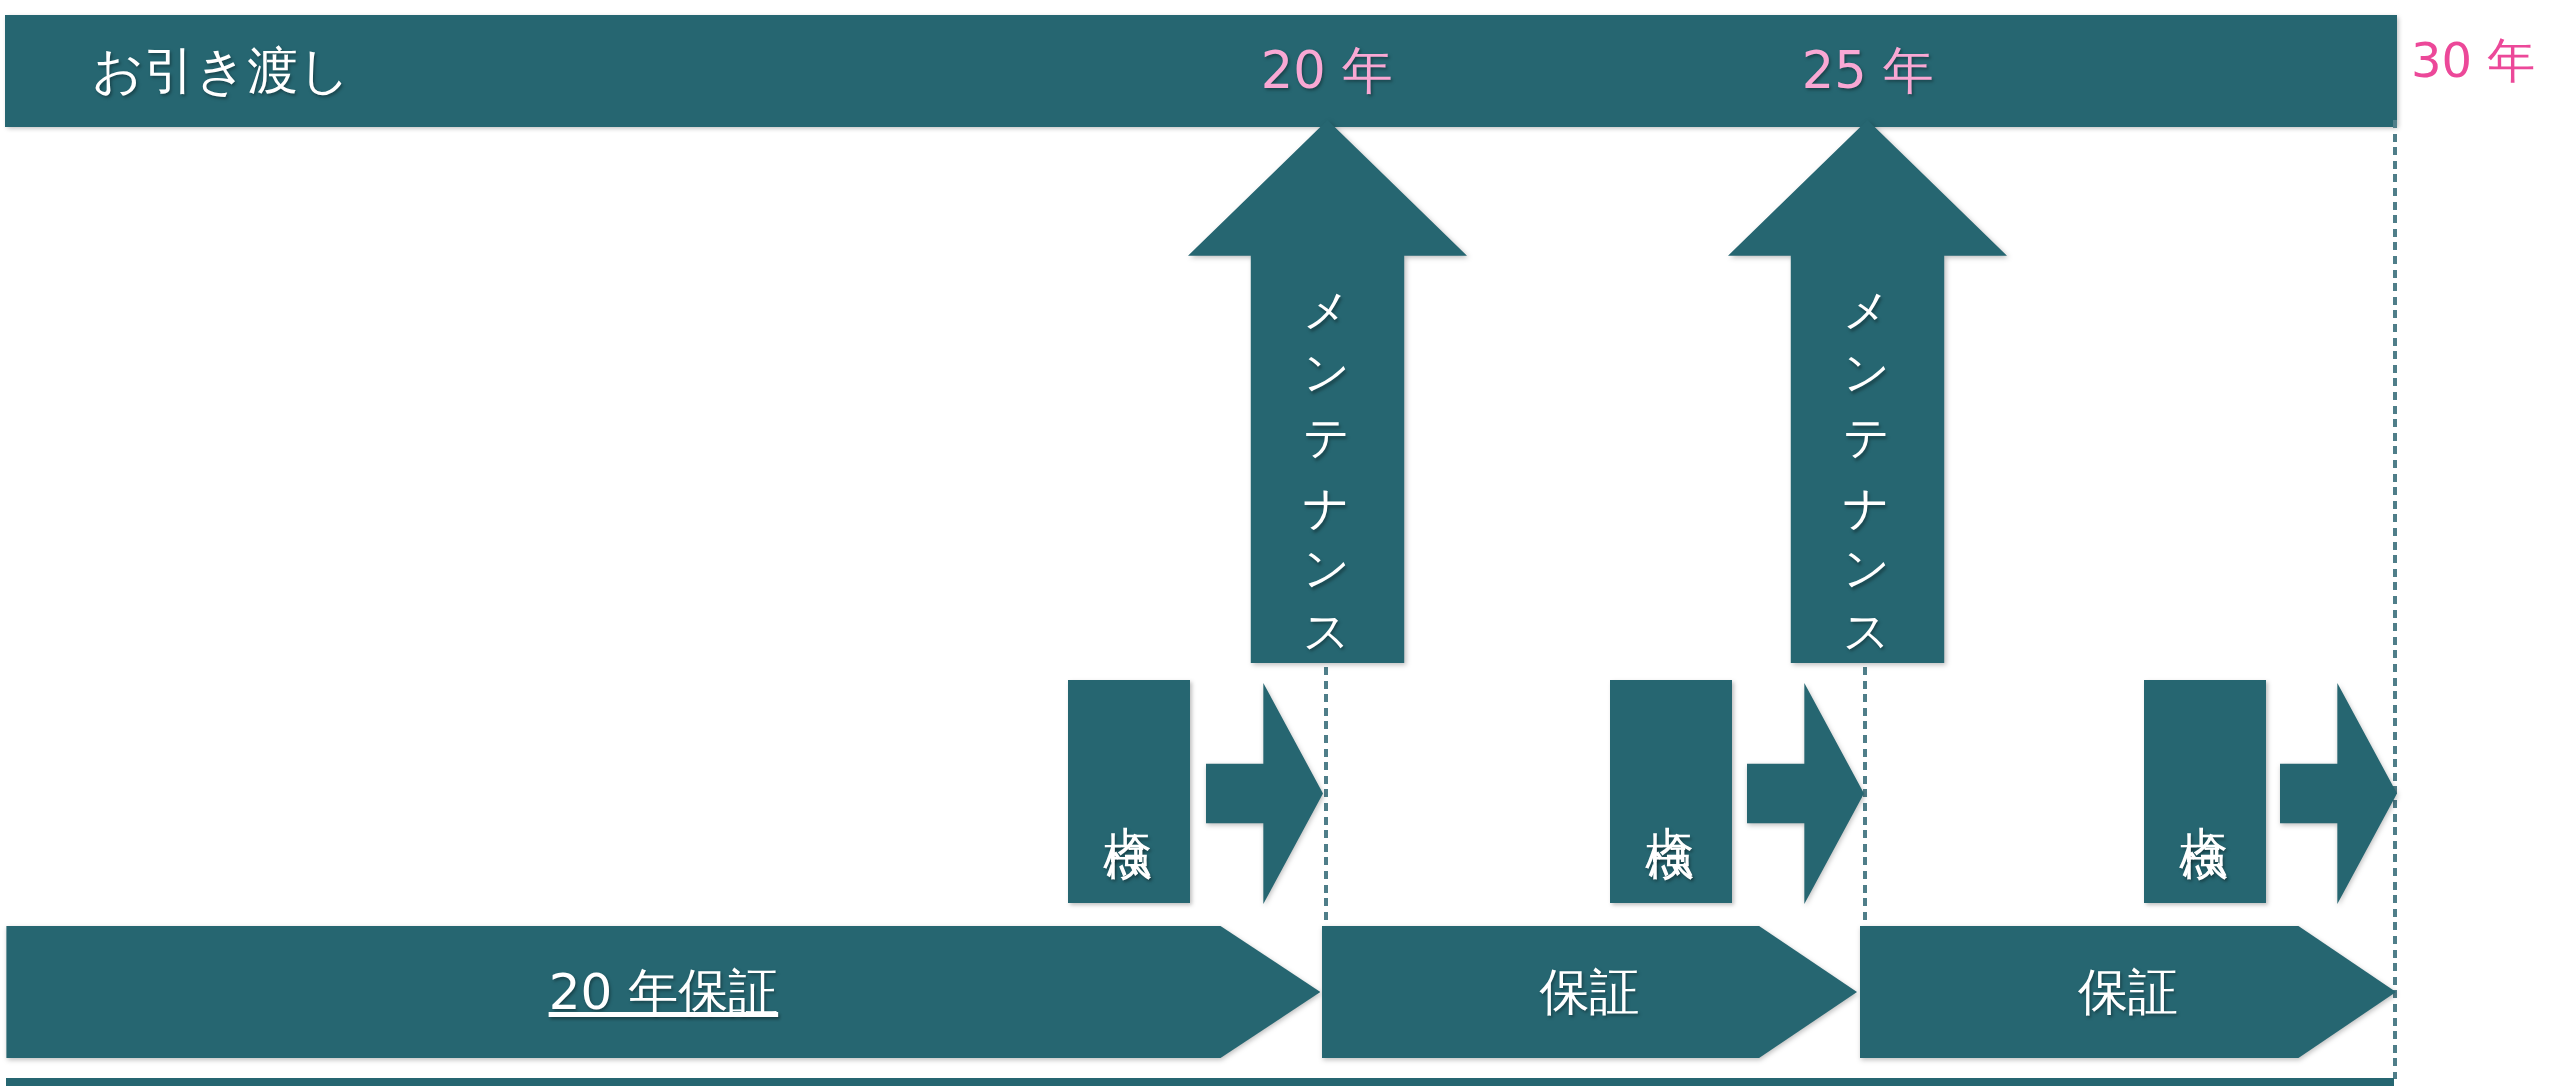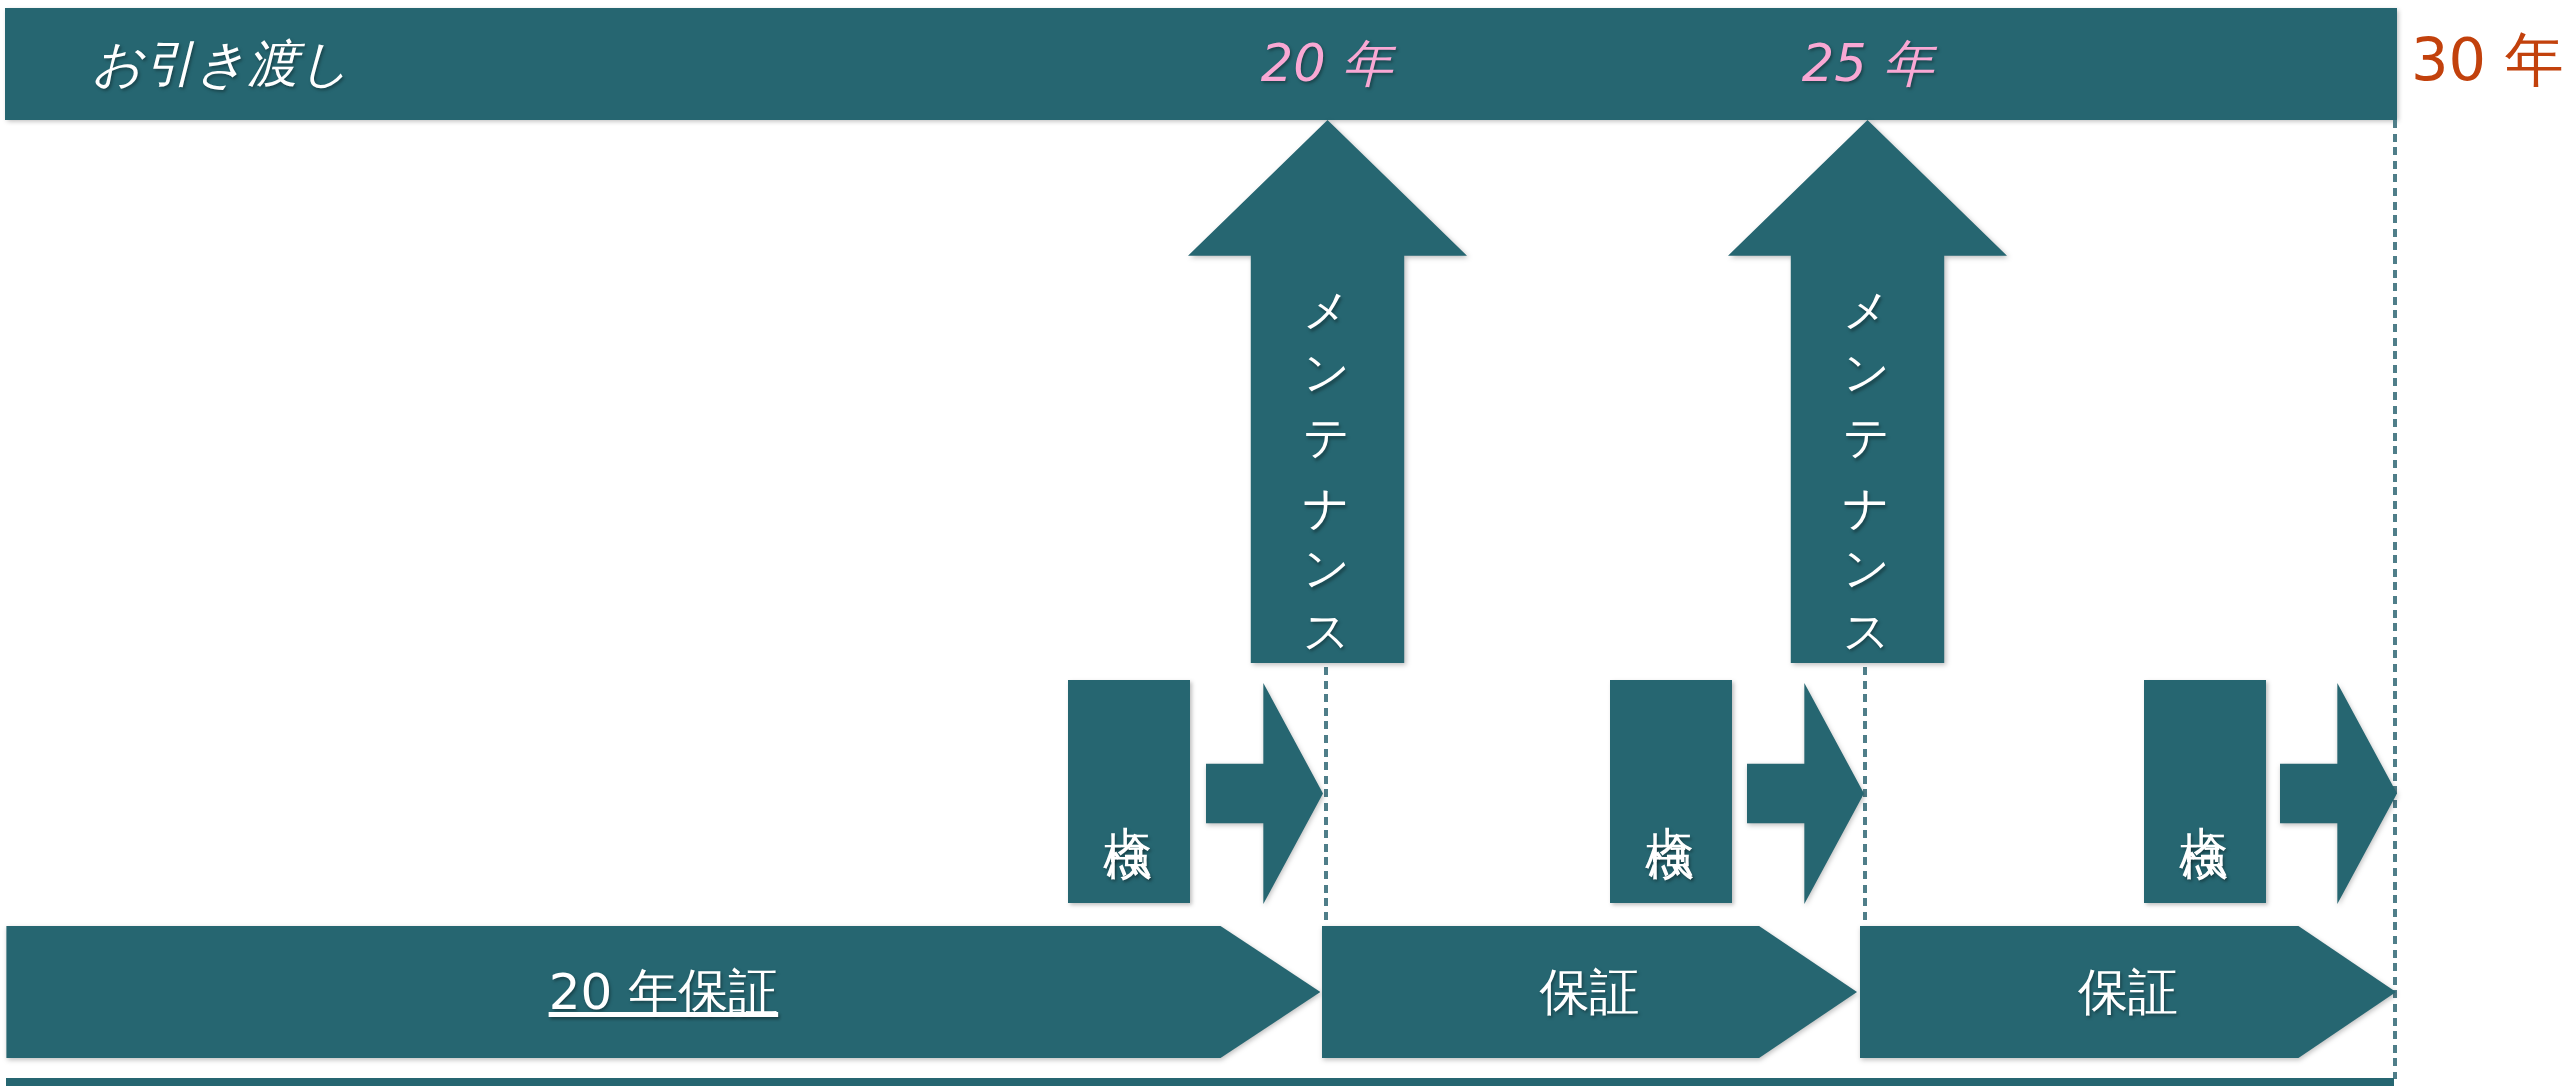--- a/index.html
+++ b/index.html
@@ -6,41 +6,40 @@
   body{
     width:2576px;height:1087px;
     background:#ffffff;
     font-family:"DejaVu Sans","Liberation Sans",sans-serif;
     position:relative;overflow:hidden;
   }
   .abs{position:absolute;}
 
   
   .top-bar{
-    left:4.8px;top:8px;width:2392px;height:112px;
+    left:4.8px;top:15px;width:2392px;height:112px;
     background:#266671;
     box-shadow:1.6px 2.4px 4.8px rgba(0,0,0,.28);
-    font-style:italic;
   }
   .top-bar .bar-title{
     position:absolute;left:87px;top:50%;transform:translateY(-50%);
     color:#fff;font-size:51px;white-space:nowrap;
     text-shadow:1.6px 2.4px 3.2px rgba(0,0,0,.35);
   }
   .milestone{
     position:absolute;top:50%;transform:translate(-50%,-50%);
     color:#f9a8d4;font-size:51px;white-space:nowrap;
     text-shadow:1.6px 2.4px 3.2px rgba(0,0,0,.35);
   }
   .milestone.m20{left:1322px;}
   .milestone.m25{left:1863px;text-align:right;}
   .label-30{
     left:2411px;top:4.8px;height:112px;
     display:flex;align-items:center;
-    color:#c2410c;font-size:59px;white-space:nowrap;
+    color:#ec4899;font-size:48px;white-space:nowrap;
   }
 
   
   .vdash{
     width:4px;
     background:repeating-linear-gradient(to bottom,#4f7e89 0 8px,transparent 8px 13.6px);
   }
   .vdash.d20{left:1324px;top:667px;height:258px;}
   .vdash.d25{left:1863px;top:667px;height:258px;}
   .vdash.d30{left:2393px;top:120px;height:959px;}

